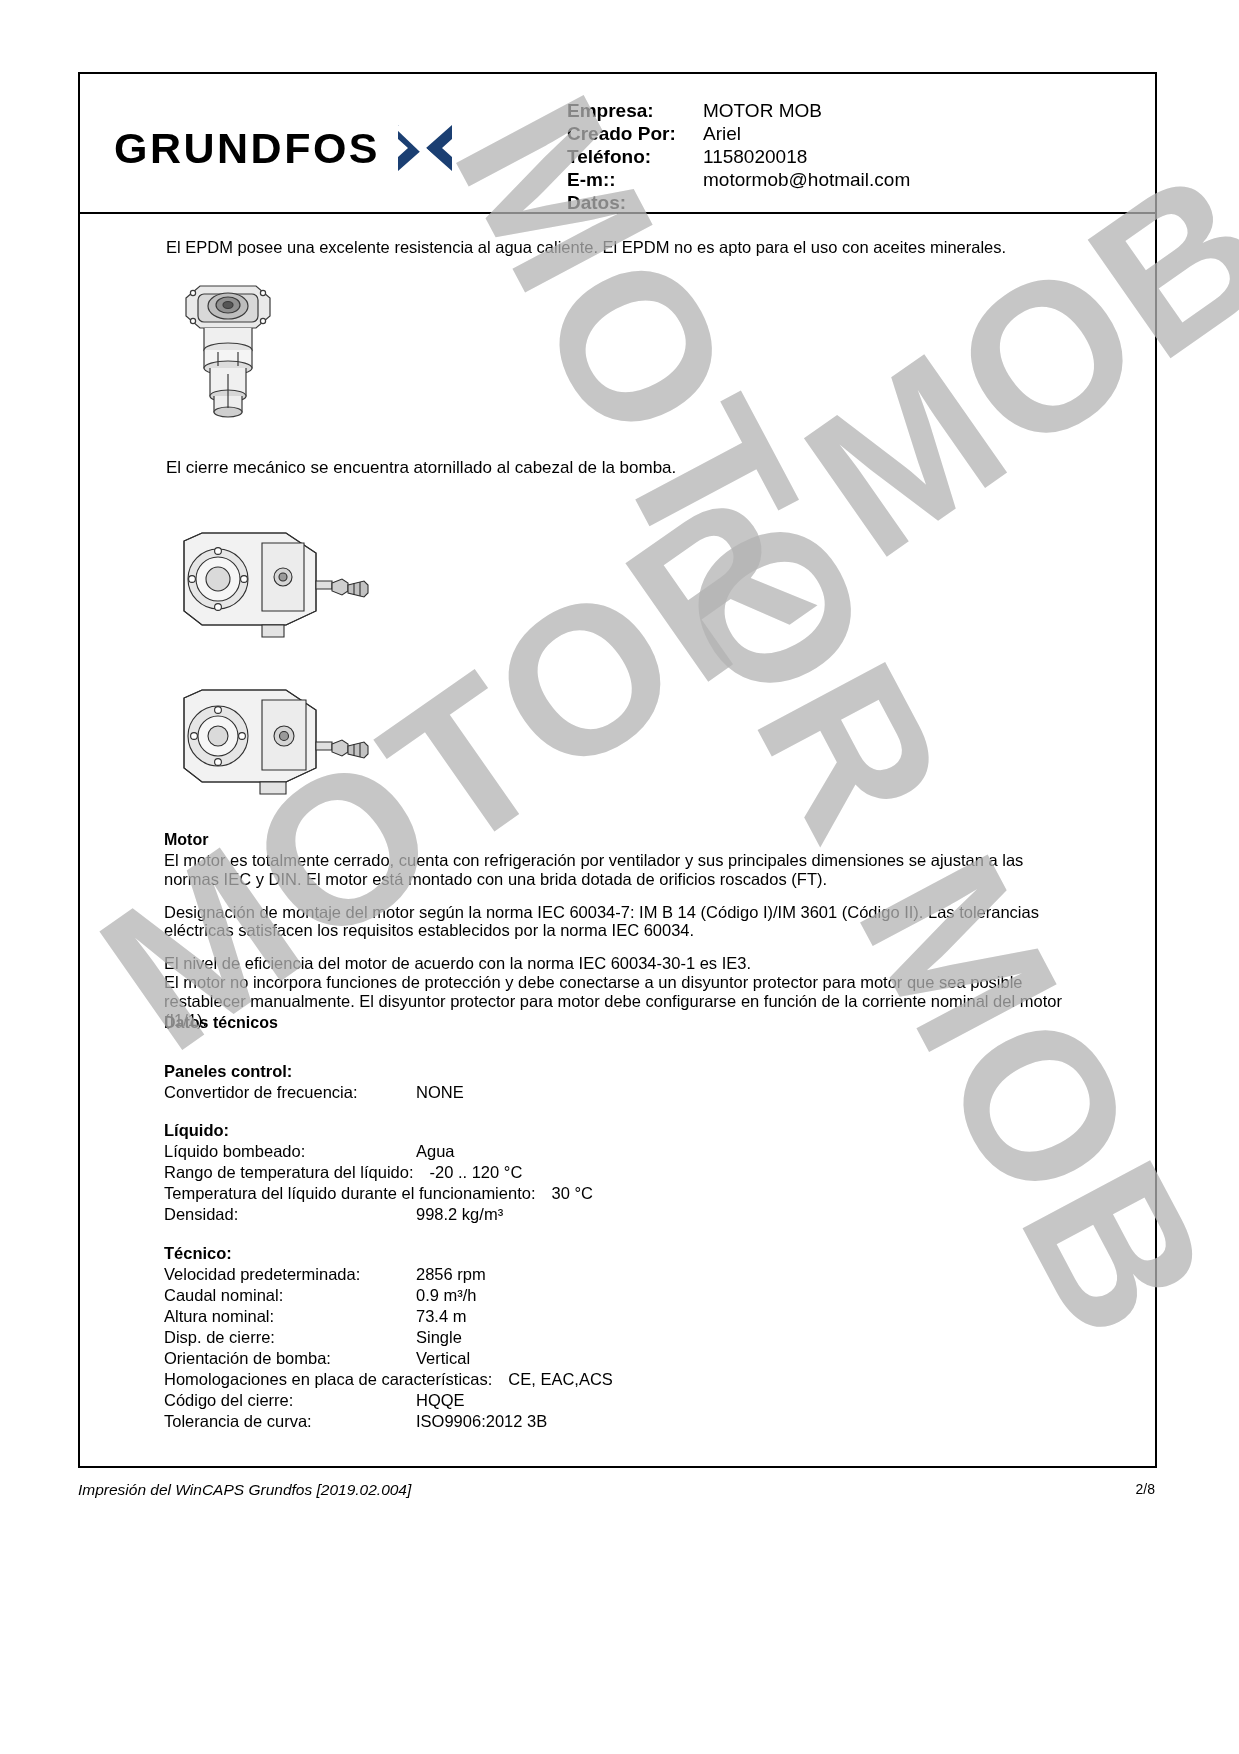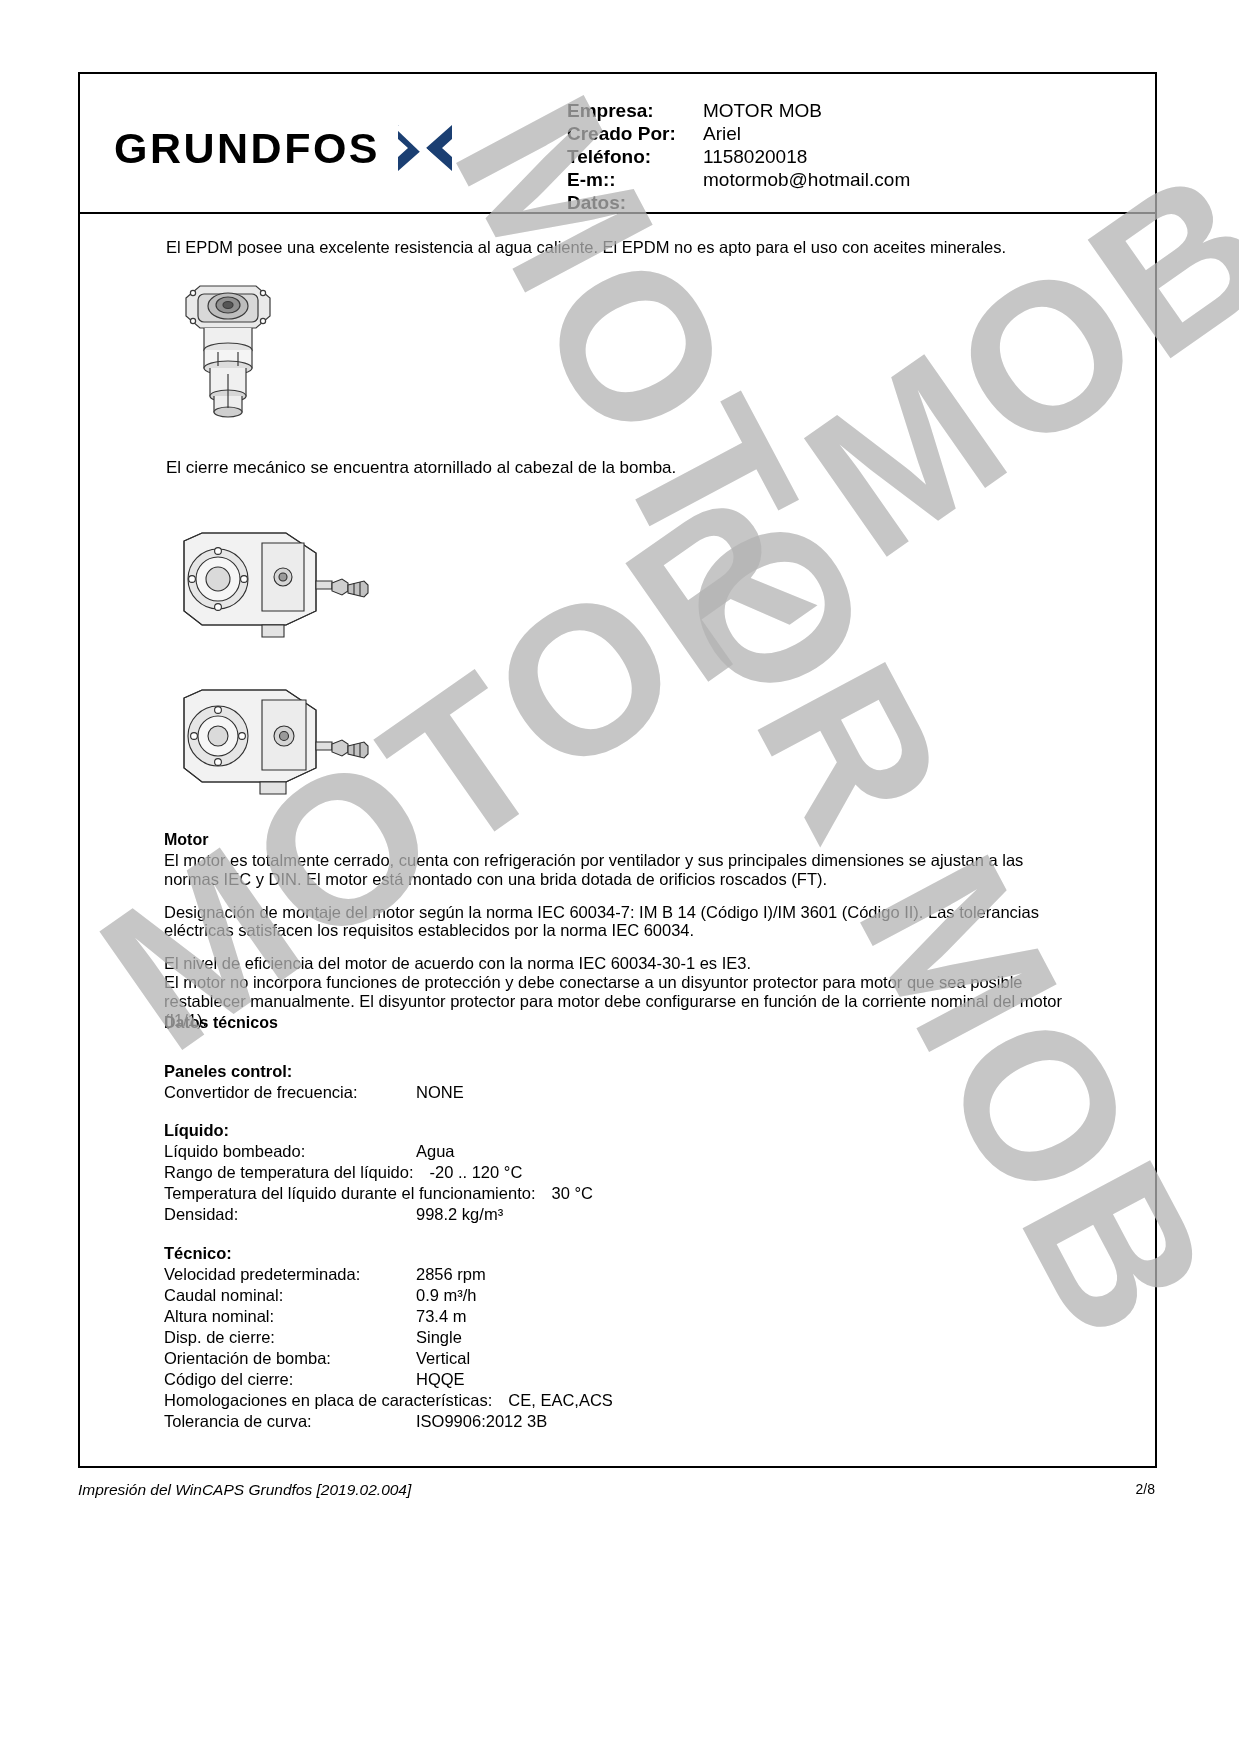--- a/index.html
+++ b/index.html
@@ -385,27 +385,27 @@
           <div class="v">73.4 m</div>
         </div>
         <div class="spec-row">
           <div class="k">Disp. de cierre:</div>
           <div class="v">Single</div>
         </div>
         <div class="spec-row">
           <div class="k">Orientación de bomba:</div>
           <div class="v">Vertical</div>
         </div>
-        <div class="spec-row">
-          <div class="k">Código del cierre:</div>
-          <div class="v">HQQE</div>
-        </div>
         <div class="spec-row wide">
           <div class="k">Homologaciones en placa de características:</div>
           <div class="v">CE, EAC,ACS</div>
+        </div>
+        <div class="spec-row">
+          <div class="k">Código del cierre:</div>
+          <div class="v">HQQE</div>
         </div>
         <div class="spec-row">
           <div class="k">Tolerancia de curva:</div>
           <div class="v">ISO9906:2012 3B</div>
         </div>
       </div>
 
     </div>
   </div>
 </div>

